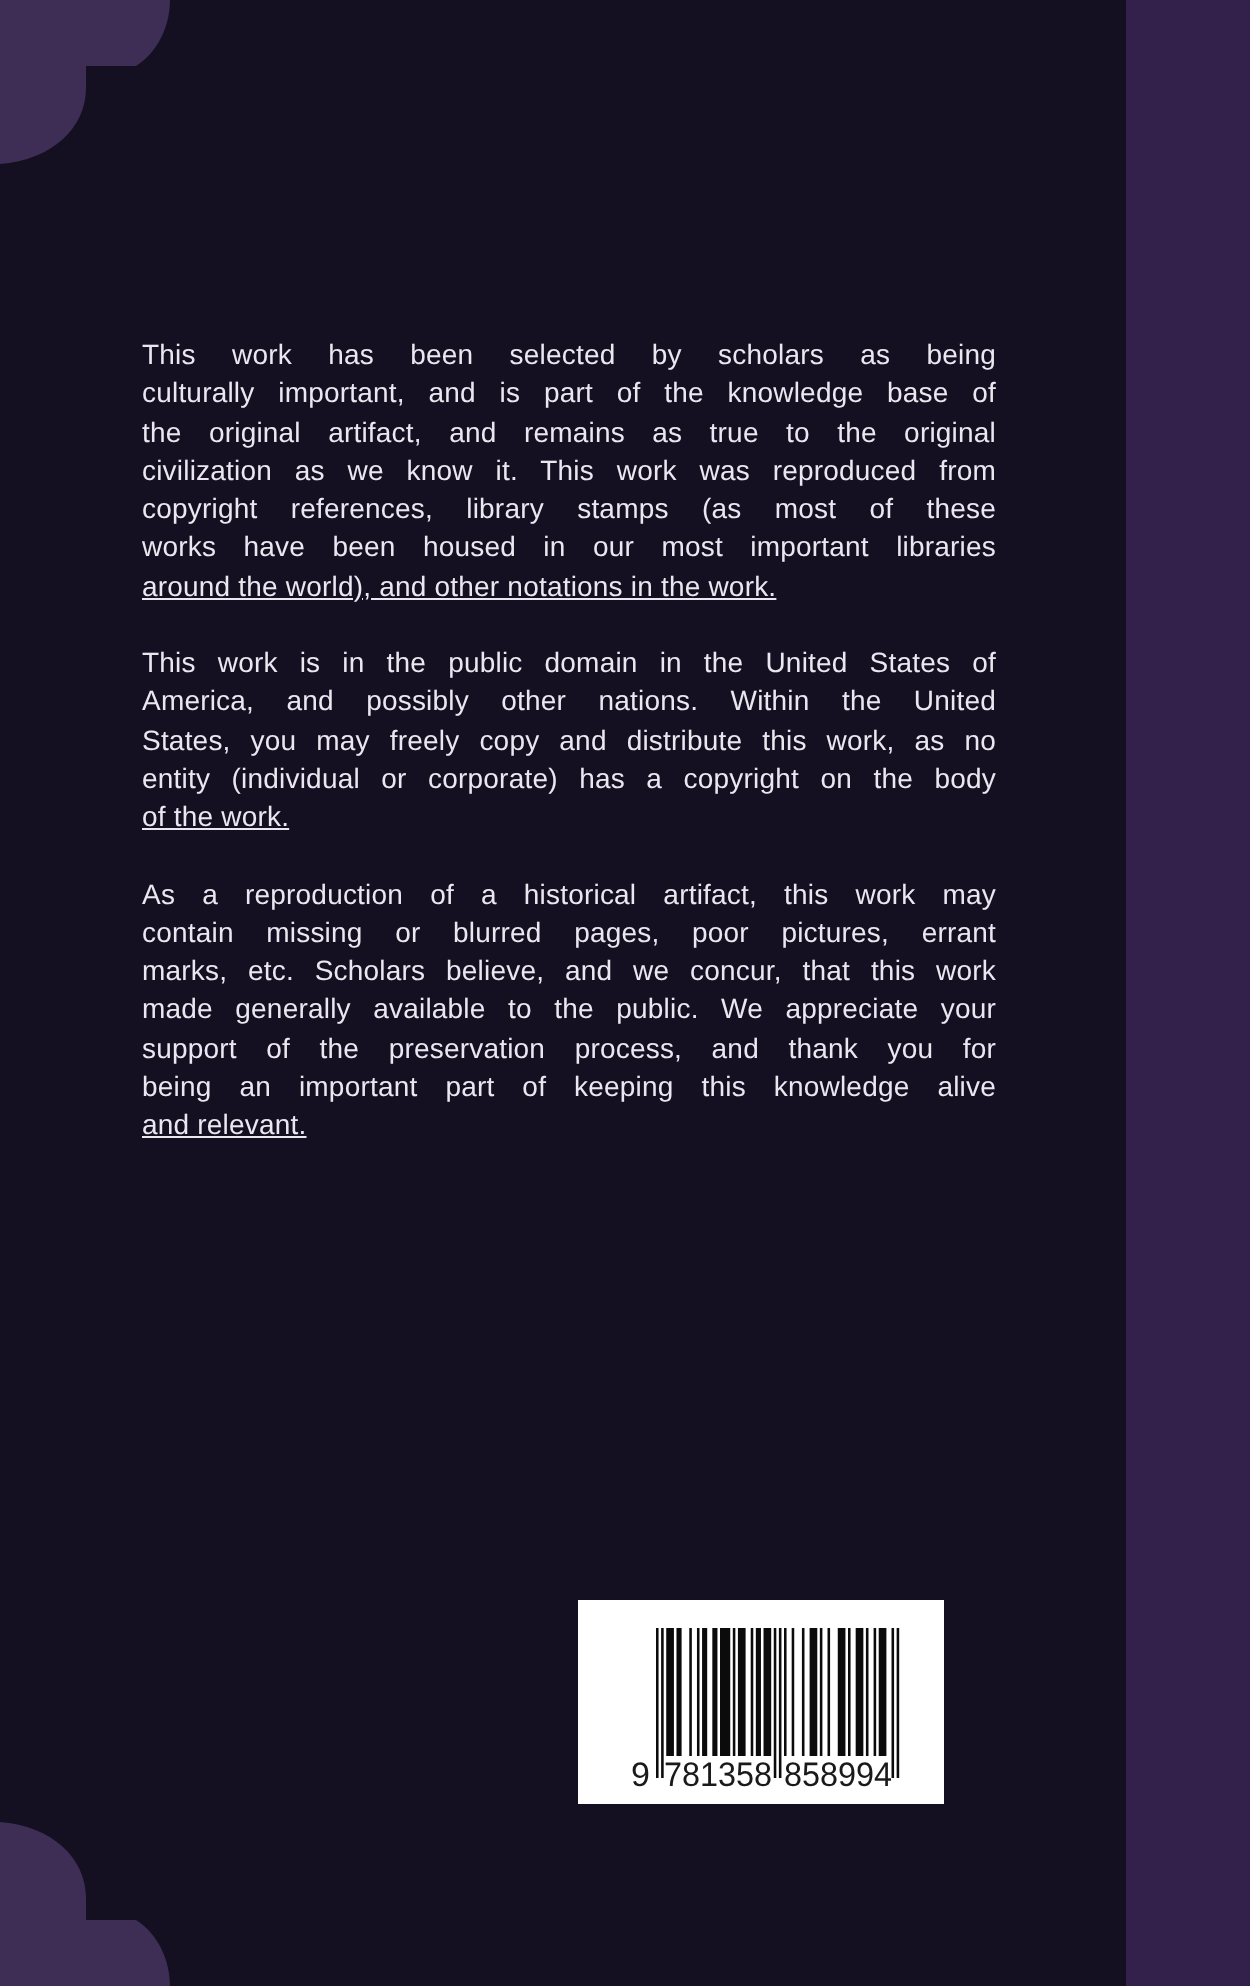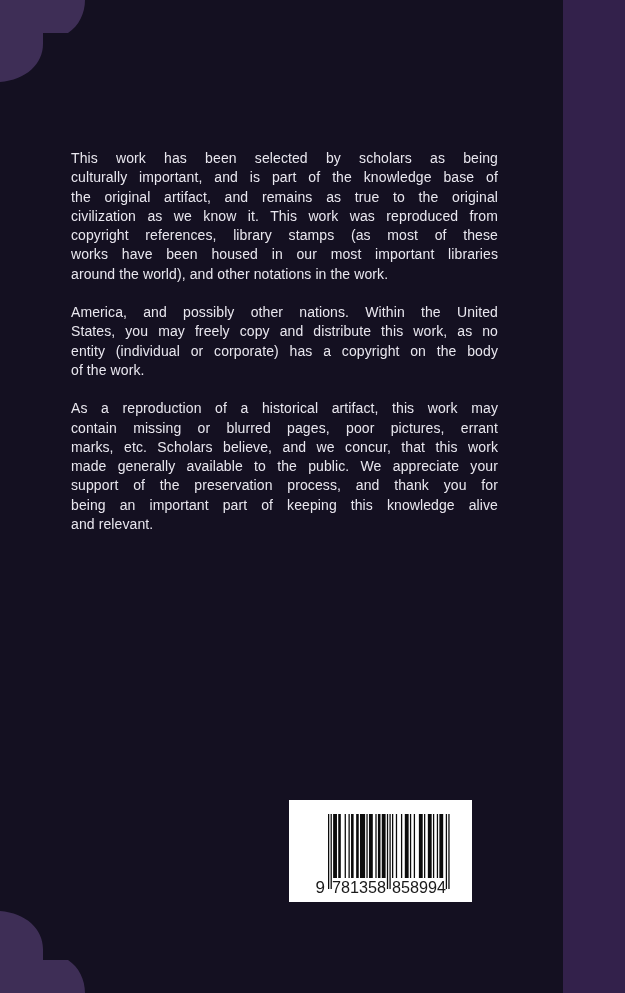--- a/index.html
+++ b/index.html
@@ -19,34 +19,34 @@
     top: 0; right: 0;
     width: 62px; height: 993px;
     background: var(--accent_band, #33214B);
   }
   .orn { position: absolute; display: block; }
   .orn-tl { top: 0; left: 0; }
   .orn-bl { bottom: 0; left: 0; }
   .orn path { fill: var(--ornament, #3E2E56); }
   .text-block {
     position: absolute;
-    left: 71px; top: 149px;
+    left: 71px; top: 168px;
     width: 427px;
     color: var(--text, #E9E7EF);
     font-size: 14px;
     line-height: 19.3px;
     letter-spacing: 0.1px;
   }
   .para { margin: 0 0 19px 0; }
   .para:last-child { margin-bottom: 0; }
   .line {
     text-align: justify;
     text-align-last: justify;
   }
-  .line.end { text-align-last: left; }
+  .line.end { text-align-last: left; text-decoration: underline; }
   .barcode-box {
     position: absolute;
     left: 289px; top: 800px;
     width: 183px; height: 102px;
     background: var(--barcode_box, #FFFFFF);
   }
   .barcode-box svg { display: block; }
   .barcode-box g[data-name="barcode-bars"] { fill: var(--barcode_bars, #0B0B0B); }
   .barcode-box text {
     font-family: "Liberation Sans", sans-serif;
@@ -73,20 +73,21 @@
     <div class="para" data-name="paragraph-1">
       <div class="line" data-name="text-line">This work has been selected by scholars as being</div>
       <div class="line" data-name="text-line">culturally important, and is part of the knowledge base of</div>
       <div class="line" data-name="text-line">the original artifact, and remains as true to the original</div>
       <div class="line" data-name="text-line">civilization as we know it. This work was reproduced from</div>
       <div class="line" data-name="text-line">copyright references, library stamps (as most of these</div>
       <div class="line" data-name="text-line">works have been housed in our most important libraries</div>
       <div class="line end" data-name="text-line">around the world), and other notations in the work.</div>
     </div>
     <div class="para" data-name="paragraph-2">
+      <div class="line" data-name="text-line">This work is in the public domain in the United States of</div>
       <div class="line" data-name="text-line">America, and possibly other nations. Within the United</div>
       <div class="line" data-name="text-line">States, you may freely copy and distribute this work, as no</div>
       <div class="line" data-name="text-line">entity (individual or corporate) has a copyright on the body</div>
       <div class="line end" data-name="text-line">of the work.</div>
     </div>
     <div class="para" data-name="paragraph-3">
       <div class="line" data-name="text-line">As a reproduction of a historical artifact, this work may</div>
       <div class="line" data-name="text-line">contain missing or blurred pages, poor pictures, errant</div>
       <div class="line" data-name="text-line">marks, etc. Scholars believe, and we concur, that this work</div>
       <div class="line" data-name="text-line">made generally available to the public. We appreciate your</div>

